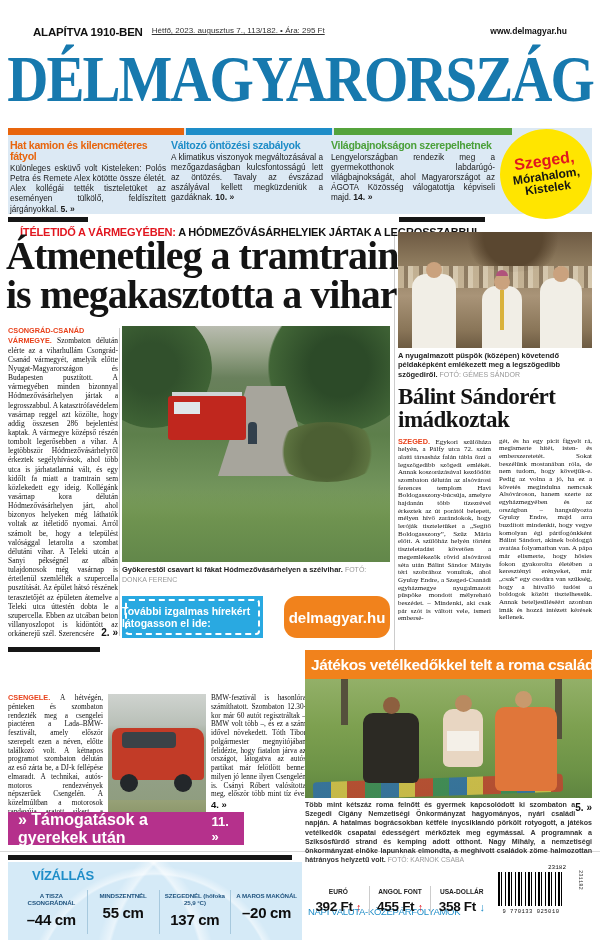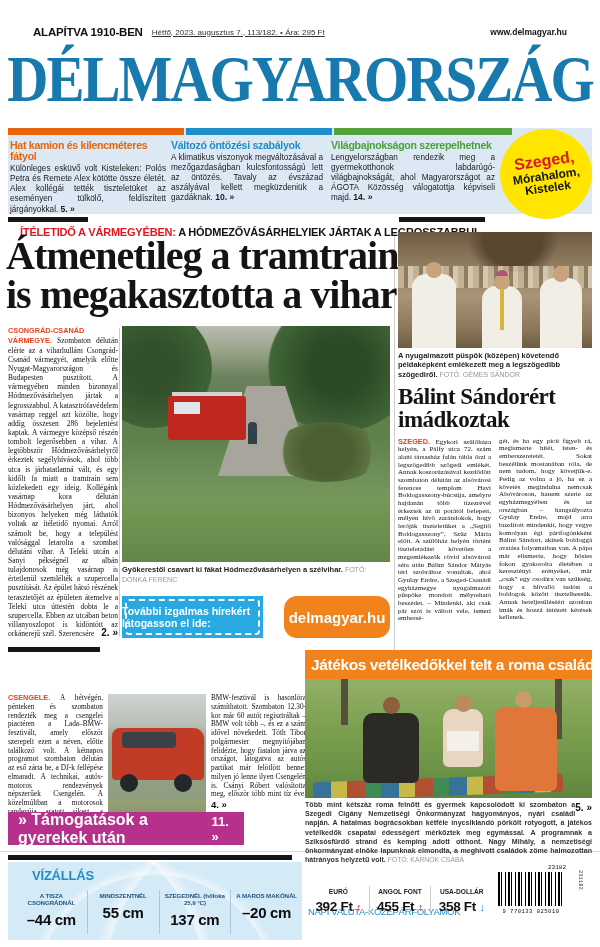--- a/index.html
+++ b/index.html
@@ -1,21 +1,21 @@
 <!DOCTYPE html>
 <html lang="hu"><head>
 <meta charset="utf-8">
 <style>
   html,body{margin:0;padding:0;background:#e9e9e9;}
   #page{position:relative;width:600px;height:947px;background:#fff;margin:0 auto;
         font-family:"Liberation Sans",sans-serif;color:#111;overflow:hidden;}
   [data-name]{box-sizing:border-box;}
 
   
-  .topbar{position:absolute;left:33px;top:26px;width:534px;display:flex;align-items:center;}
+  .topbar{position:absolute;left:33px;top:26px;width:534px;display:flex;align-items:flex-start;}
   .founded{font-weight:bold;font-size:11.5px;letter-spacing:-.2px;}
   .dateline{font-size:8px;color:#333;margin-left:9px;text-decoration:underline;}
   .website{margin-left:auto;font-weight:bold;font-size:8.5px;}
   .masthead{position:absolute;left:0;right:0;top:44px;text-align:center;
             font-family:"Liberation Serif",serif;font-weight:bold;font-size:57px;
             color:#1779ae;letter-spacing:-2px;transform:scaleY(1.14);transform-origin:50% 20%;}
 
   
   .teasers{position:absolute;left:8px;top:128px;width:584px;height:86px;background:#dce9f4;}
   .tbar{position:absolute;top:0;height:7px;}

